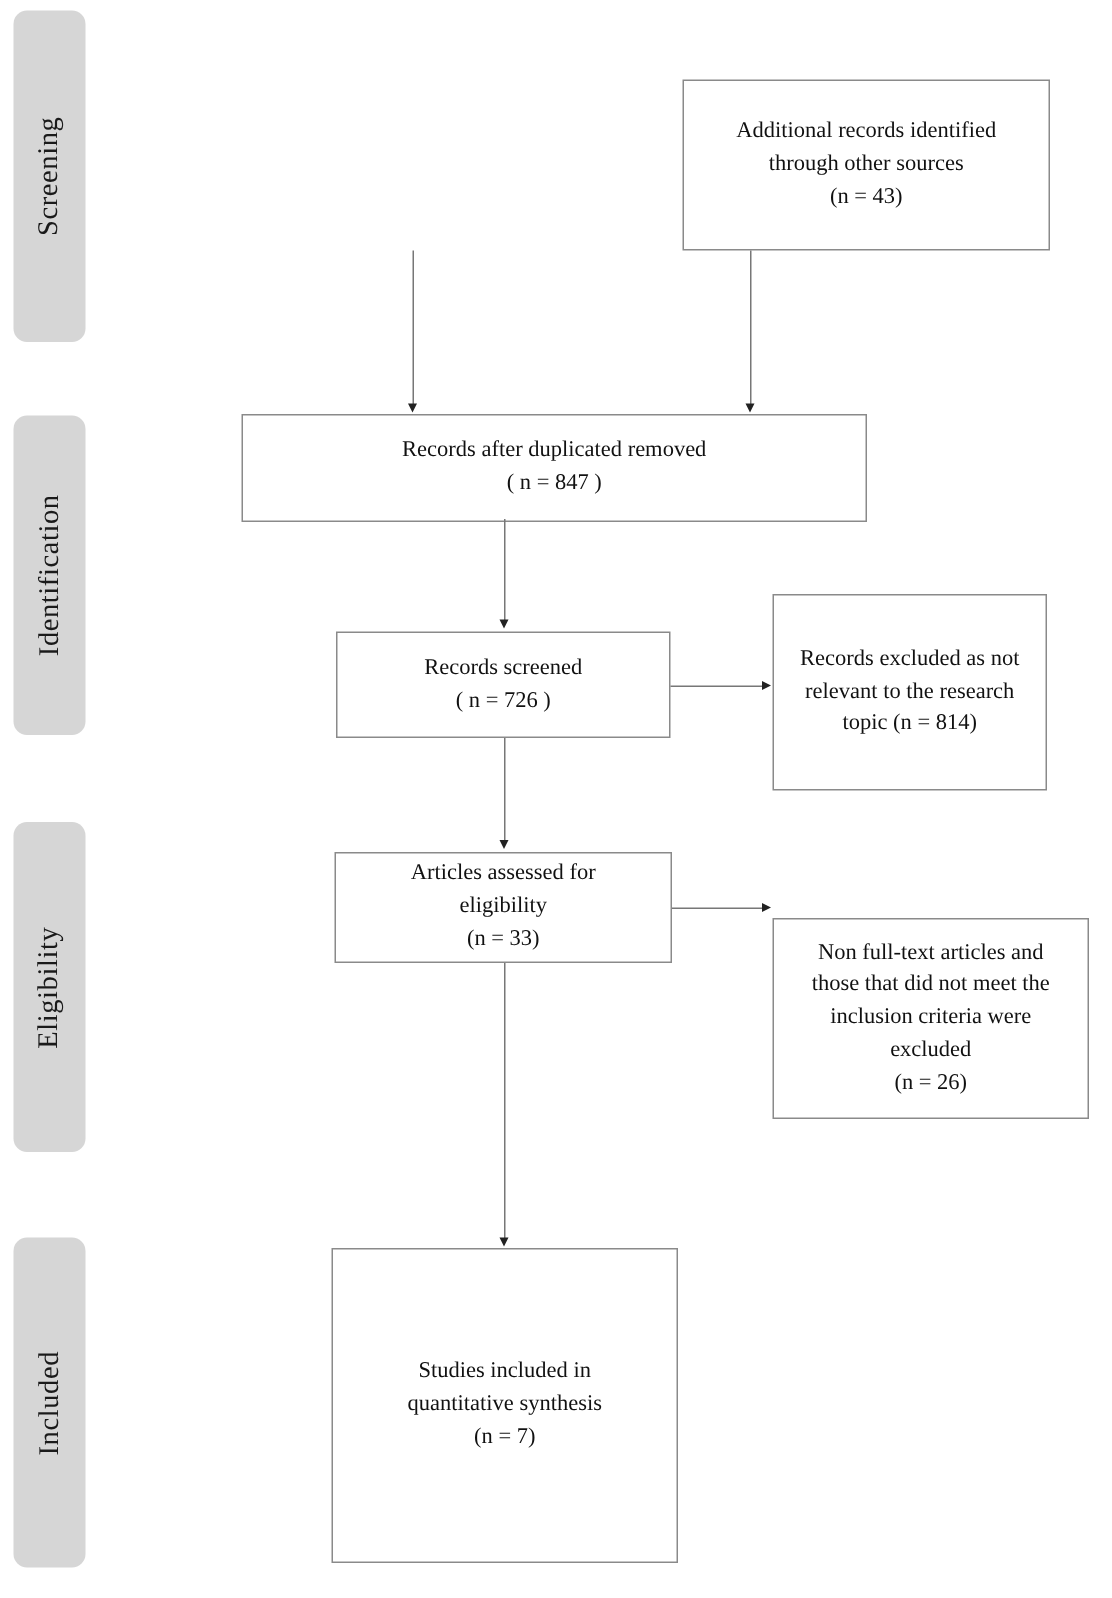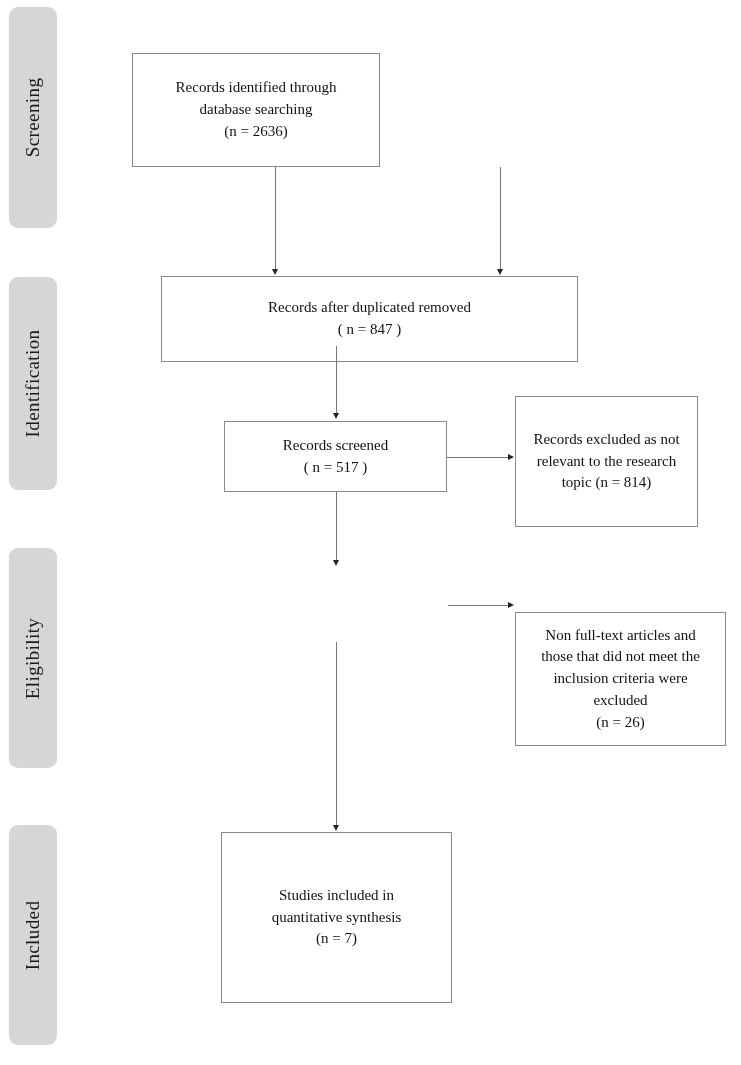--- a/index.html
+++ b/index.html
@@ -101,53 +101,58 @@
   </div>
 
   <div class="stage-tab" style="left:9px; top:548px; width:48px; height:220px;">
     <span class="stage-tab-label">Eligibility</span>
   </div>
 
   <div class="stage-tab" style="left:9px; top:825px; width:48px; height:220px;">
     <span class="stage-tab-label">Included</span>
   </div>
 
-  <div class="flow-box" style="left:132px; top:53px; width:248px; height:114px;">
-    <span class="flow-box-text">Records identified through
-database  searching
-(n = 2636)</span>
+
+  <div class="flow-box" style="left:455px; top:53px; width:245px; height:114px;">
+    <span class="flow-box-text">Additional records identified
+through other sources
+(n = 43)</span>
   </div>
 
-
-  <div class="flow-box" style="left:161px; top:276px; width:417px; height:86px;">
+  <div class="flow-box" style="left:161px; top:276px; width:417px; height:72px;">
     <span class="flow-box-text">Records after duplicated removed
 ( n = 847 )</span>
   </div>
 
   <div class="flow-box" style="left:224px; top:421px; width:223px; height:71px;">
     <span class="flow-box-text">Records screened
-( n = 517  )</span>
+( n = 726  )</span>
   </div>
 
   <div class="flow-box" style="left:515px; top:396px; width:183px; height:131px;">
     <span class="flow-box-text">Records excluded as not
 relevant to the research
 topic (n  = 814)</span>
   </div>
 
+  <div class="flow-box" style="left:223px; top:568px; width:225px; height:74px;">
+    <span class="flow-box-text">Articles assessed for
+eligibility
+(n = 33)</span>
+  </div>
 
   <div class="flow-box" style="left:515px; top:576px; width:211px; height:134px;margin-top:36px;">
     <span class="flow-box-text">Non full-text articles and
 those that did not meet the
 inclusion criteria were
 excluded
 (n = 26)</span>
   </div>
 
-  <div class="flow-box" style="left:221px; top:832px; width:231px; height:171px;">
+  <div class="flow-box" style="left:221px; top:832px; width:231px; height:210px;">
     <span class="flow-box-text">Studies included in
 quantitative synthesis
 (n = 7)</span>
   </div>
 
   <div class="conn-v" style="left:275px; top:167px; height:103px;"></div>
   <div class="arrow-down" style="left:272px; top:269px;"></div>
 
   <div class="conn-v" style="left:500px; top:167px; height:103px;"></div>
   <div class="arrow-down" style="left:497px; top:269px;"></div>

